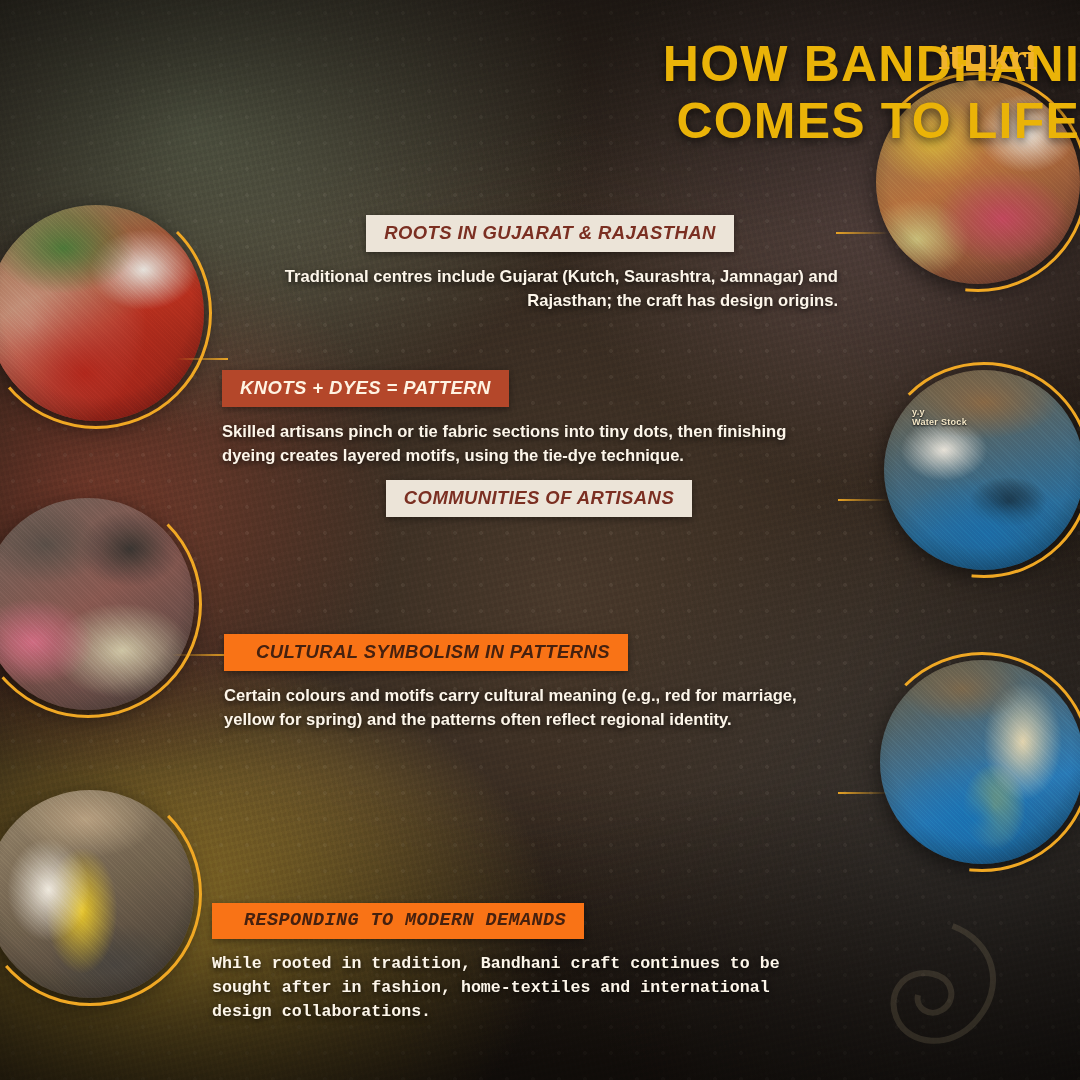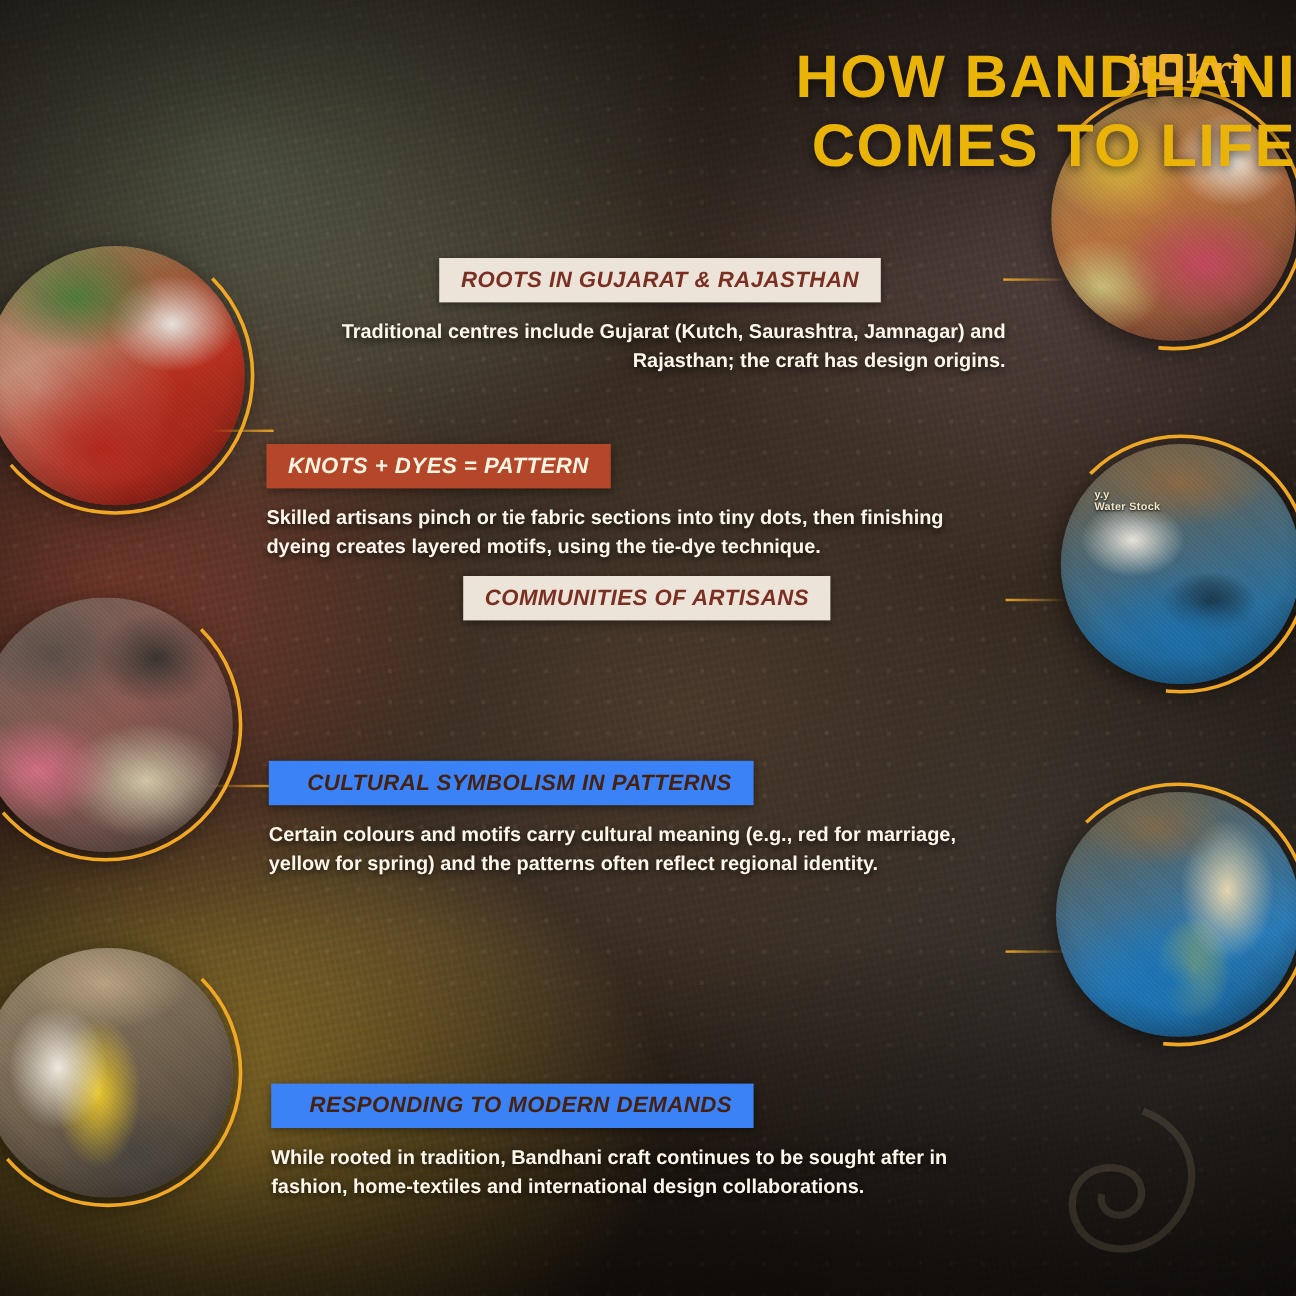--- a/index.html
+++ b/index.html
@@ -115,21 +115,21 @@
     font-size: 18.5px;
     font-weight: 700;
     font-style: italic;
     letter-spacing: .4px;
     text-transform: uppercase;
     white-space: nowrap;
     box-shadow: 0 2px 7px rgba(0,0,0,.4);
   }
   .tag-cream { background: #ece4d8; color: #7b2f22; }
   .tag-rust  { background: #b4472a; color: #fff3e2; }
-  .tag-amber { background: #3b82f6; color: #46210f; padding-left: 32px; }
+  .tag-amber { background: #f97316; color: #46210f; padding-left: 32px; }
   .body-text {
     margin-top: 13px;
     font-size: 16.6px;
     line-height: 1.46;
     font-weight: 700;
     color: #fdf6ea;
     text-shadow: 0 2px 6px rgba(0,0,0,.72);
   }
   .align-right { text-align: right; }
   .align-left  { text-align: left; }
@@ -330,20 +330,20 @@
   <div class="connector left" style="left:172px; top:654px; width:56px;"></div>
   <div class="block align-left" style="left:224px; top:634px; width:600px;">
     <div>
       <span class="tag tag-amber">CULTURAL SYMBOLISM IN PATTERNS</span>
     </div>
     <div class="body-text">Certain colours and motifs carry cultural meaning (e.g., red for marriage, yellow for spring) and the patterns often reflect regional identity.</div>
   </div>
 
   <div class="connector" style="left:838px; top:792px; width:50px;"></div>
 
-  <div class="block align-left" style="left:226px; top:903px; width:600px;">
+  <div class="block align-left" style="left:212px; top:903px; width:600px;font-family:Liberation Mono, monospace;">
     <div>
       <span class="tag tag-amber">RESPONDING TO MODERN DEMANDS</span>
     </div>
     <div class="body-text">While rooted in tradition, Bandhani craft continues to be sought after in fashion, home-textiles and international design collaborations.</div>
   </div>
 
 </div>
 
 </body></html>

